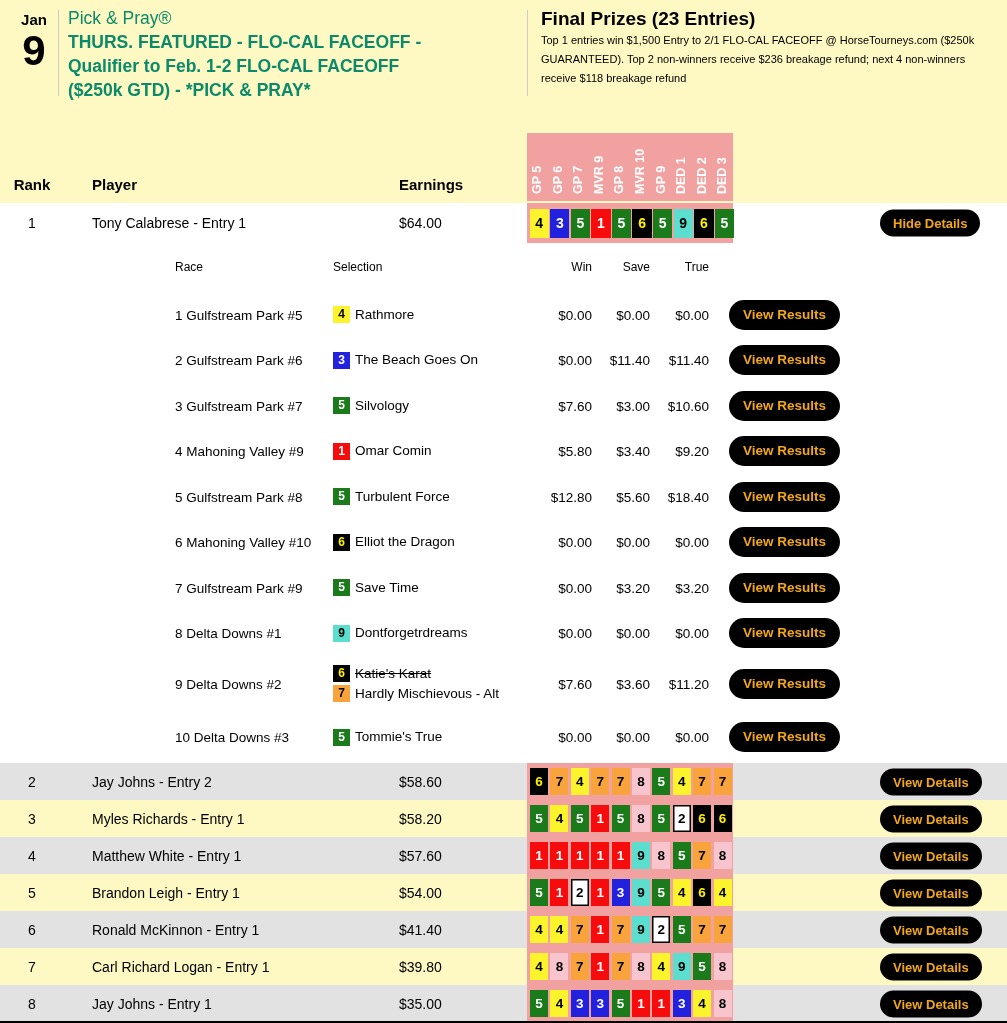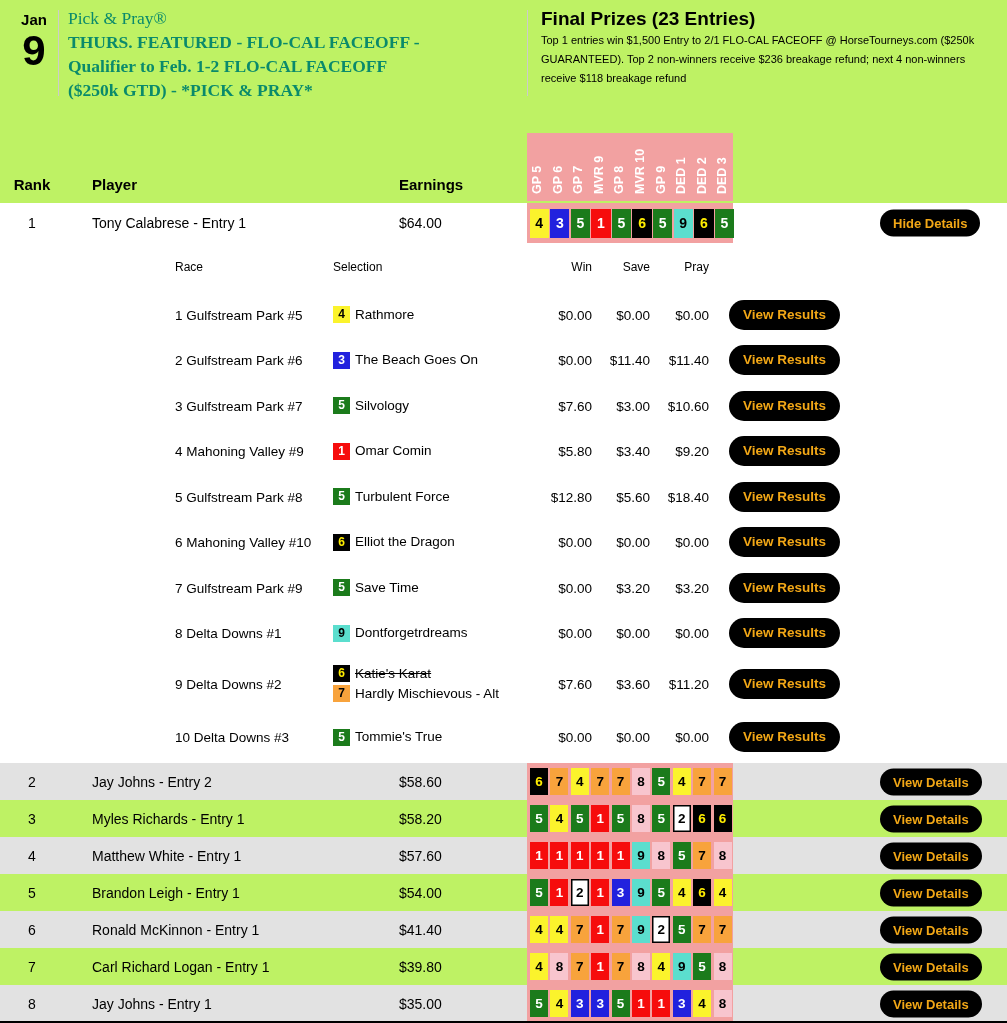--- a/index.html
+++ b/index.html
@@ -1,25 +1,25 @@
 <!DOCTYPE html>
 <html><head>
 <meta charset="utf-8">
 <style>
   html,body{margin:0;padding:0;background:#fff;}
   body{font-family:"Liberation Sans","DejaVu Sans",sans-serif;color:#000;}
-  #page{position:relative;width:1007px;height:1023px;background:#bef264;overflow:hidden;}
+  #page{position:relative;width:1007px;height:1023px;background:#fef9c3;overflow:hidden;}
 
   
   .date{position:absolute;left:12px;top:12px;width:44px;text-align:center;}
   .date .m{font-weight:bold;font-size:15px;line-height:16px;}
   .date .d{font-weight:bold;font-size:42px;line-height:42px;margin-top:2px;}
   .vdiv{position:absolute;top:10px;width:1px;height:86px;background:#ccc;}
   #vdiv1{left:58px;} #vdiv2{left:527px;}
-  .title{position:absolute;left:68px;top:6px;width:452px;color:#0A8A6B;font-size:17.5px;line-height:24px;font-family:Liberation Serif, serif;}
+  .title{position:absolute;left:68px;top:6px;width:452px;color:#0A8A6B;font-size:17.5px;line-height:24px;}
   .title .gt{font-weight:400;}
   .title .tl{font-weight:700;}
   .prizes{position:absolute;left:541px;top:8px;width:458px;}
   .prizes .ph{font-weight:bold;font-size:19px;line-height:22px;}
   .prizes .pb{font-size:11px;line-height:19px;margin-top:1px;}
 
   
   .race-head{position:absolute;left:527px;top:133px;width:206px;height:68px;background:#F2A1A1;display:flex;}
   .race-head b{flex:1;display:block;writing-mode:vertical-rl;transform:rotate(180deg);
     color:#fff;font-weight:700;font-size:12.5px;line-height:20.4px;padding-top:7px;
@@ -143,21 +143,21 @@
       </span>
       <span class="btn-cell"><button class="pill">Hide Details</button></span>
     </div>
 
     <div id="details" style="position:relative;top:0;">
       <div class="d-head">
         <span class="dc-race">Race</span>
         <span class="dc-sel">Selection</span>
         <span class="dh-win">Win</span>
         <span class="dh-place">Save</span>
-        <span class="dh-total">Pray</span>
+        <span class="dh-total">True</span>
       </div>
 
       <div class="d-row">
         <span class="d-race">1 Gulfstream Park #5</span>
         <div class="d-sel">
           <div class="sel-line">
               <i class="d-chip cY">4</i>
               <span>Rathmore</span>
             </div>
         </div>

